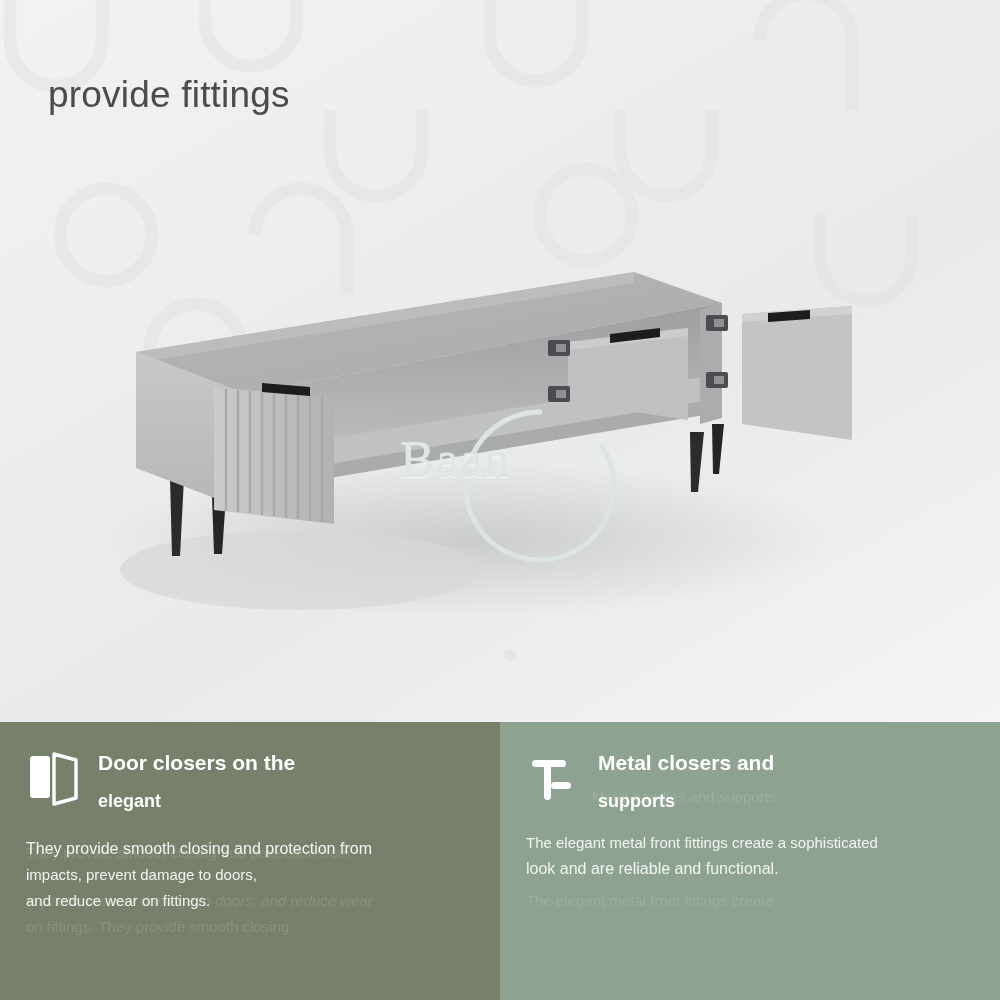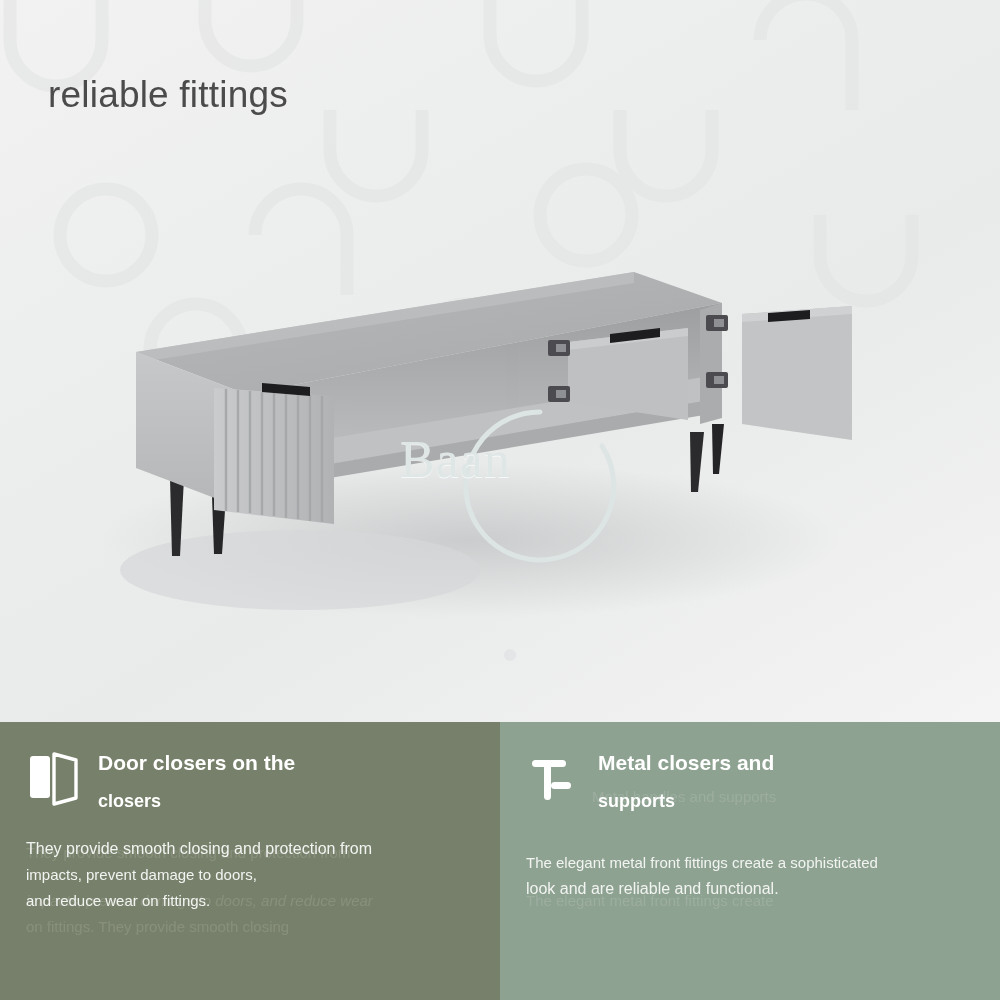--- a/index.html
+++ b/index.html
@@ -121,21 +121,21 @@
     max-width: 330px;
   }
   .panel-title .t2 { font-size: 18px; }
 
   .panel-body {
     margin-top: 16px;
     font-size: 15.5px;
     line-height: 26px;
     color: #f2f4f1;
   }
-  .panel.right .panel-body { margin-top: 30px; }
+  .panel.right .panel-body { margin-top: 10px; }
 
   .panel-body .l1 { font-size: 15px; }
   .panel-body .l2 { font-size: 16px; }
 
   .ghost {
     position: absolute;
     color: rgba(255,255,255,0.13);
     font-size: 15px;
     line-height: 26px;
     pointer-events: none;
@@ -256,38 +256,38 @@
       <circle cx="510" cy="655" r="6" fill="#e4e5e6"></circle>
     </svg>
 
     <div class="brand-wm">
       <svg viewBox="0 0 300 180" width="300" height="180">
         <path d="M148 14 a74 74 0 1 0 62 34" fill="none" stroke="#dde4e4" stroke-width="5" stroke-linecap="round"></path>
       </svg>
       <div class="brand-text">Baan</div>
     </div>
 
-    <div class="hero-title">reliable fittings</div>
+    <div class="hero-title">provide fittings</div>
   </div>
 
   <div class="panels">
 
     <div class="panel left">
       <div class="ghost" style="left:26px; top:118px;">They provide smooth closing and protection from</div>
       <div class="ghost" style="left:26px; top:166px;font-style:italic;">impacts, prevent damage to doors, and reduce wear</div>
       <div class="ghost" style="left:26px; top:192px;">on fittings. They provide smooth closing</div>
 
       <div class="panel-head">
         <svg class="panel-icon" viewBox="0 0 56 58">
           <rect x="4" y="8" width="20" height="42" rx="3" fill="#ffffff"></rect>
           <path d="M28 6 L50 12 L50 50 L28 56 Z" fill="none" stroke="#ffffff" stroke-width="3.4" stroke-linejoin="round"></path>
         </svg>
         <div class="panel-title">
           <div>Door closers on the</div>
-          <div class="t2">closers</div>
+          <div class="t2">elegant</div>
         </div>
       </div>
 
       <div class="panel-body">
         <div class="l2">They provide smooth closing and protection from</div>
         <div class="l1">impacts, prevent damage to doors,</div>
         <div class="l1">and reduce wear on fittings.</div>
       </div>
     </div>
 

